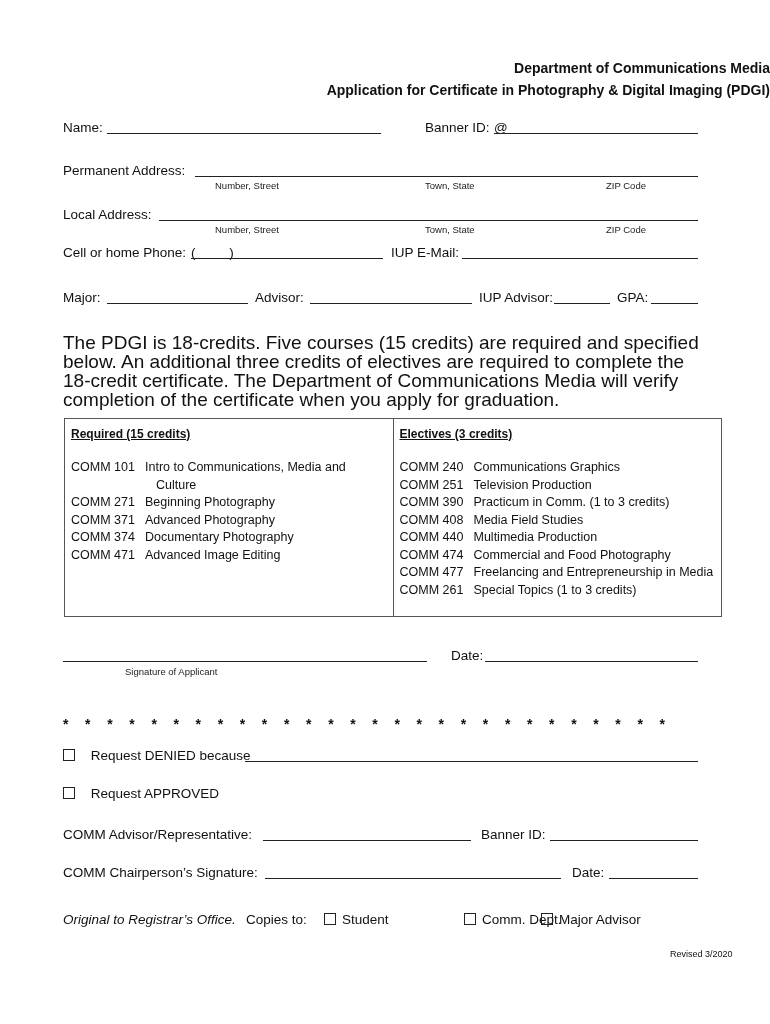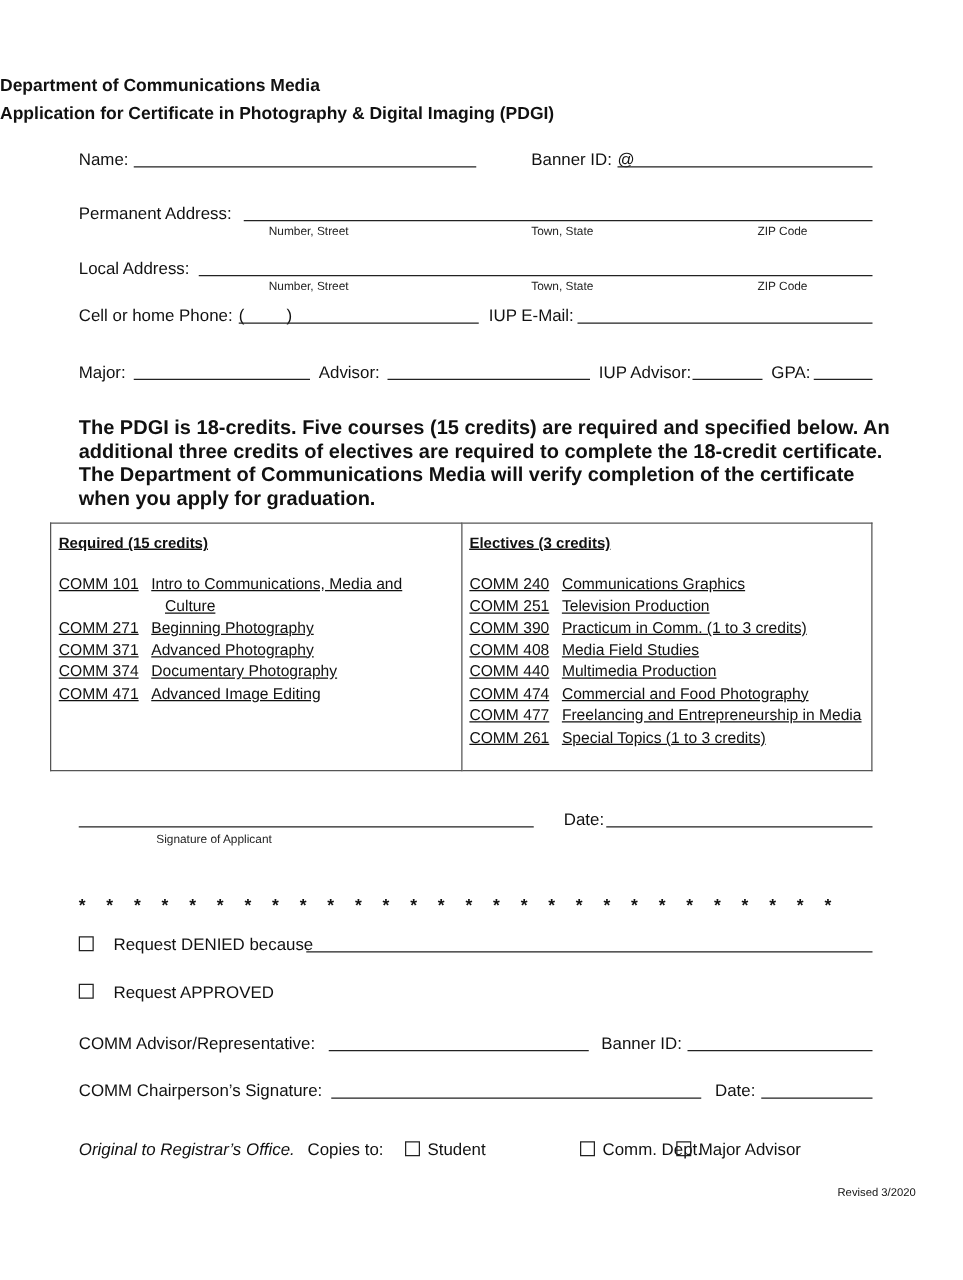--- a/index.html
+++ b/index.html
@@ -1,25 +1,25 @@
 <!DOCTYPE html>
 <html><head>
   <meta charset="utf-8">
   <style>
     html, body { margin:0; padding:0; background:#fff; }
     body { width:770px; height:1024px; position:relative; overflow:hidden;
            font-family:"Liberation Sans", sans-serif; color:#111; }
     .abs { position:absolute; white-space:nowrap; }
-    .title { left:0; width:770px; text-align:left; font-weight:bold; font-size:14px; }
+    .title { left:0; width:770px; text-align:right; font-weight:bold; font-size:14px; }
     .lbl { font-size:13.5px; }
     .line { position:absolute; border-bottom:1.2px solid #222; height:0; }
     .sub { font-size:9.5px; color:#222; }
-    .para { left:63px; width:650px; font-size:16px; font-weight:bold; line-height:19px; white-space:normal; }
-    table.courses { position:absolute; left:40px; top:418px; width:658px; height:199px;
-           border-collapse:collapse; font-size:12.5px;text-decoration:underline; }
+    .para { left:63px; width:650px; font-size:19px; font-weight:normal; line-height:19px; white-space:normal; }
+    table.courses { position:absolute; left:64px; top:418px; width:658px; height:199px;
+           border-collapse:collapse; font-size:12.5px; }
     table.courses td { border:1.2px solid #555; vertical-align:top; padding:8px 6px 6px 6px; width:50%; }
     .col-head { font-weight:bold; text-decoration:underline; font-size:12px; margin-bottom:18px; display:block; }
     .course { display:flex; line-height:17.5px; }
     .code { width:74px; flex:none; }
     .cname { flex:1; }
     .cont { padding-left:11px; display:block; }
     .chk { display:inline-block; width:10px; height:10px; border:1px solid #222; vertical-align:-1px; margin-right:6px; }
     .stars { font-size:14px; font-weight:bold; letter-spacing:0; }
     .stars span { display:inline-block; width:22.1px; text-align:left; }
     .italic { font-style:italic; }

